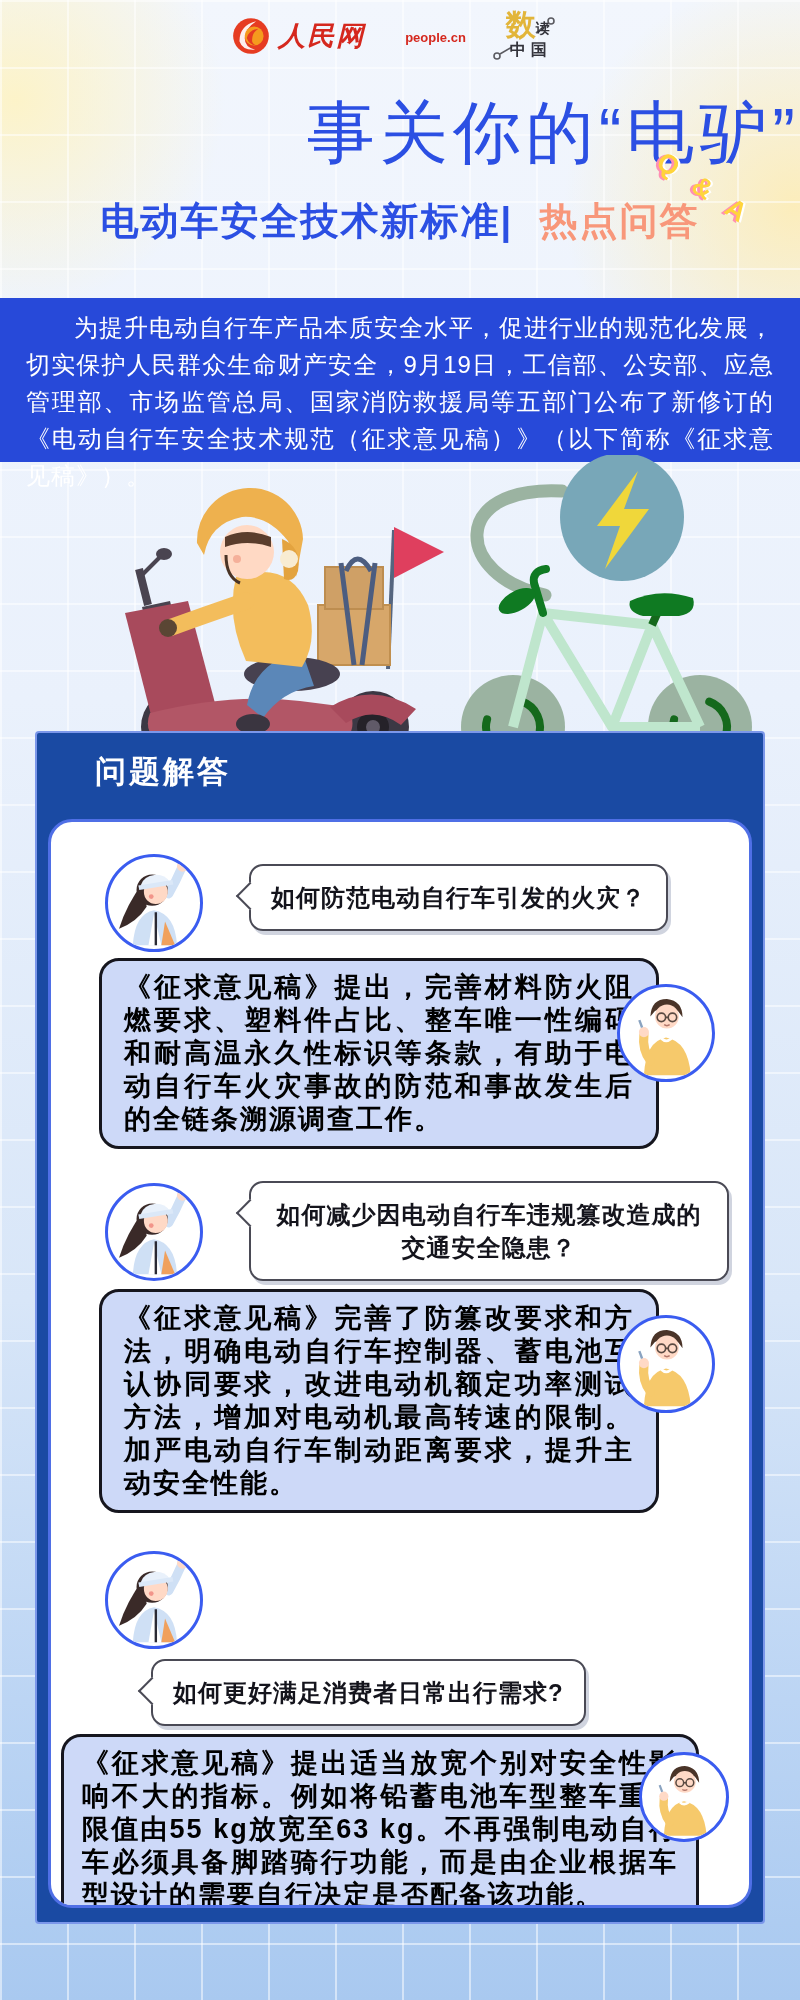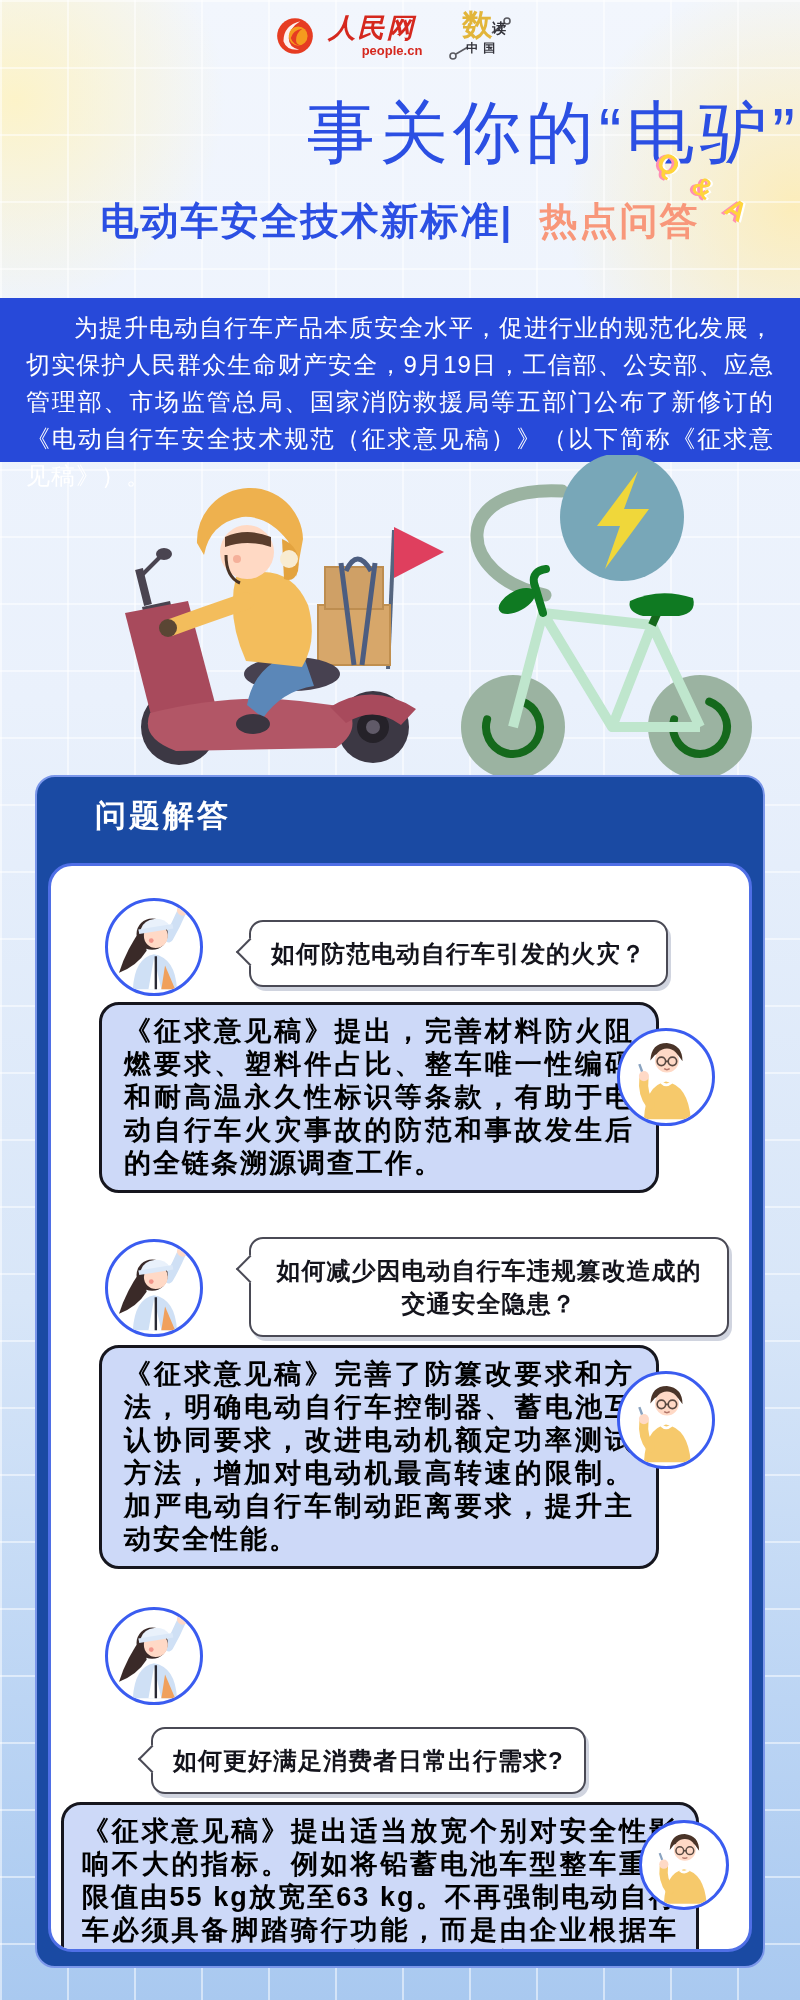--- a/index.html
+++ b/index.html
@@ -9,56 +9,56 @@
     background:
       linear-gradient(rgba(255,255,255,.5) 2px, transparent 2px) 0 0/67px 67px,
       linear-gradient(90deg, rgba(255,255,255,.5) 2px, transparent 2px) 0 0/67px 67px,
       radial-gradient(circle 300px at 15px 100px, rgba(253,243,198,.95), rgba(253,243,198,0) 70%),
       radial-gradient(circle 330px at 795px 205px, rgba(253,236,180,.9), rgba(253,236,180,0) 70%),
       linear-gradient(180deg,#f2f6fd 0%,#eaf1fc 35%,#d8e6f8 65%,#bcd5f4 85%,#a9c9f0 100%);
   }
   
   .logos{position:absolute;top:8px;left:0;width:100%;display:flex;justify-content:center;align-items:center;gap:26px;}
   .plogo{display:flex;align-items:center;gap:6px;}
-  .plogo-txt{display:flex;flex-direction:column;align-items:center;line-height:1;}
+  .plogo-txt{display:flex;flex-direction:row;align-items:center;line-height:1;}
   .plogo-cn{font-family:"Liberation Serif","DejaVu Serif",serif;font-weight:bold;font-style:italic;color:#d5281e;font-size:27px;letter-spacing:2px;}
   .plogo-en{color:#d5281e;font-size:13px;font-weight:bold;margin-top:2px;padding-left:40px;}
   .slogo{position:relative;width:78px;height:56px;}
   .slogo-row{position:absolute;top:2px;left:14px;display:flex;align-items:flex-start;}
   .slogo-big{color:#e2b53a;font-size:30px;font-weight:900;line-height:1;}
   .slogo-small{color:#33333b;font-size:14px;font-weight:bold;margin-top:10px;}
-  .slogo-bottom{position:absolute;top:32px;left:18px;color:#33333b;font-size:12px;font-weight:900;letter-spacing:5px;}
+  .slogo-bottom{position:absolute;top:32px;left:18px;color:#33333b;font-size:16px;font-weight:900;letter-spacing:5px;}
   .slogo svg{position:absolute;inset:0;}
   
   .main-title{position:absolute;top:88px;left:0;width:100%;text-align:right;
     font-size:68px;font-weight:400;color:#2b4fe3;letter-spacing:5px;line-height:1.3;white-space:nowrap;}
   .sub-title{position:absolute;top:196px;left:0;width:100%;text-align:center;font-size:38px;font-weight:700;letter-spacing:2px;white-space:nowrap;}
   .sub-blue{color:#2b4fe3;}
   .sub-orange{color:#f8977a;margin-left:14px;}
   .qa-badge{position:absolute;top:146px;left:668px;font-size:27px;font-weight:900;color:#ffd43c;
     letter-spacing:7px;transform:rotate(34deg);transform-origin:left top;
     text-shadow:-2px 2px 0 #ff8fb4,2px -1px 0 #fff;white-space:nowrap;}
   
   .intro{position:absolute;top:298px;left:0;width:800px;height:164px;background:#2749d9;z-index:1;
     box-sizing:border-box;padding:11px 26px;color:#fff;font-size:24px;line-height:37px;
     text-align:justify;text-indent:2em;letter-spacing:1px;}
   
   .illus{position:absolute;top:455px;left:0;width:800px;height:330px;z-index:2;}
   
-  .panel{position:absolute;top:775px;left:35px;width:730px;height:1193px;background:#1a4aa3;
-    border:2px solid #7b97ea;border-radius:20px;box-sizing:border-box;z-index:3;}
+  .panel{position:absolute;top:731px;left:35px;width:730px;height:1193px;background:#1a4aa3;
+    border:2px solid #7b97ea;border-radius:4px;box-sizing:border-box;z-index:3;}
   .panel-title{position:absolute;top:18px;left:58px;color:#fff;font-size:31px;font-weight:900;letter-spacing:3px;}
   .card{position:absolute;left:11px;right:11px;top:86px;bottom:14px;background:#fff;
     border:3px solid #4f6fe6;border-radius:24px;box-sizing:border-box;padding:32px 20px 0 20px;overflow:hidden;}
   
   .q-row{display:flex;align-items:flex-start;margin-left:34px;}
   .avatar{flex:0 0 auto;width:92px;height:92px;border-radius:50%;border:3px solid #3a5cf0;background:#fff;overflow:hidden;}
   .avatar.small{width:84px;height:84px;}
   .avatar svg{width:100%;height:100%;display:block;}
-  .q-bubble{position:relative;margin-left:46px;margin-top:22px;max-width:468px;
+  .q-bubble{position:relative;margin-left:46px;margin-top:10px;max-width:468px;
     background:#fff;border:2px solid #4a4a55;border-radius:14px;box-shadow:3px 4px 0 rgba(150,160,185,.45);
     padding:15px 20px;font-size:24px;font-weight:bold;color:#14141c;line-height:33px;text-align:center;letter-spacing:1px;}
   .q-tail{position:absolute;left:-11px;top:20px;width:18px;height:18px;background:#fff;
     border-left:2px solid #4a4a55;border-bottom:2px solid #4a4a55;transform:rotate(45deg);}
   .a-row{position:relative;}
   .a-bubble{width:560px;margin-left:28px;background:#cdd9f8;border:3px solid #16161e;border-radius:20px;
     box-sizing:border-box;padding:10px 22px;font-size:27px;font-weight:bold;color:#000;line-height:33px;
     letter-spacing:2px;text-align:justify;}
   .a-bubble.wide{width:638px;margin-left:-10px;padding:10px 18px;}
   .man-avatar{position:absolute;right:14px;top:26px;}

